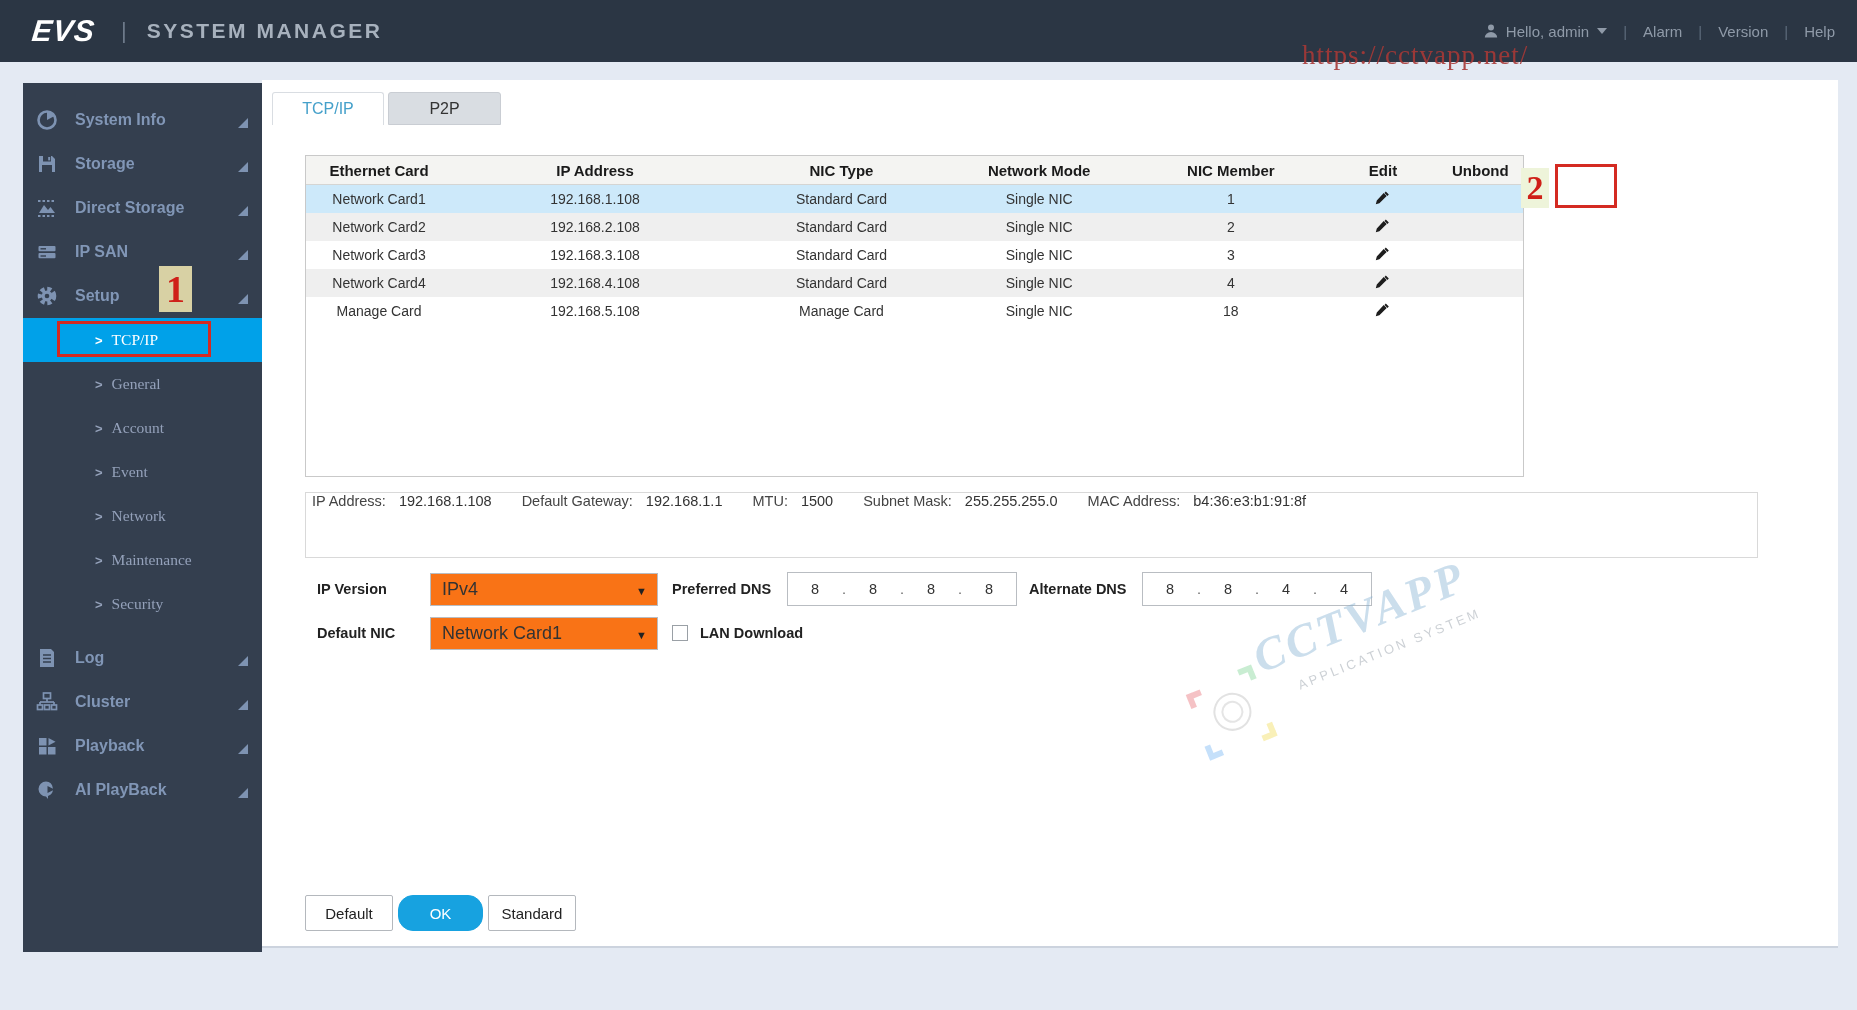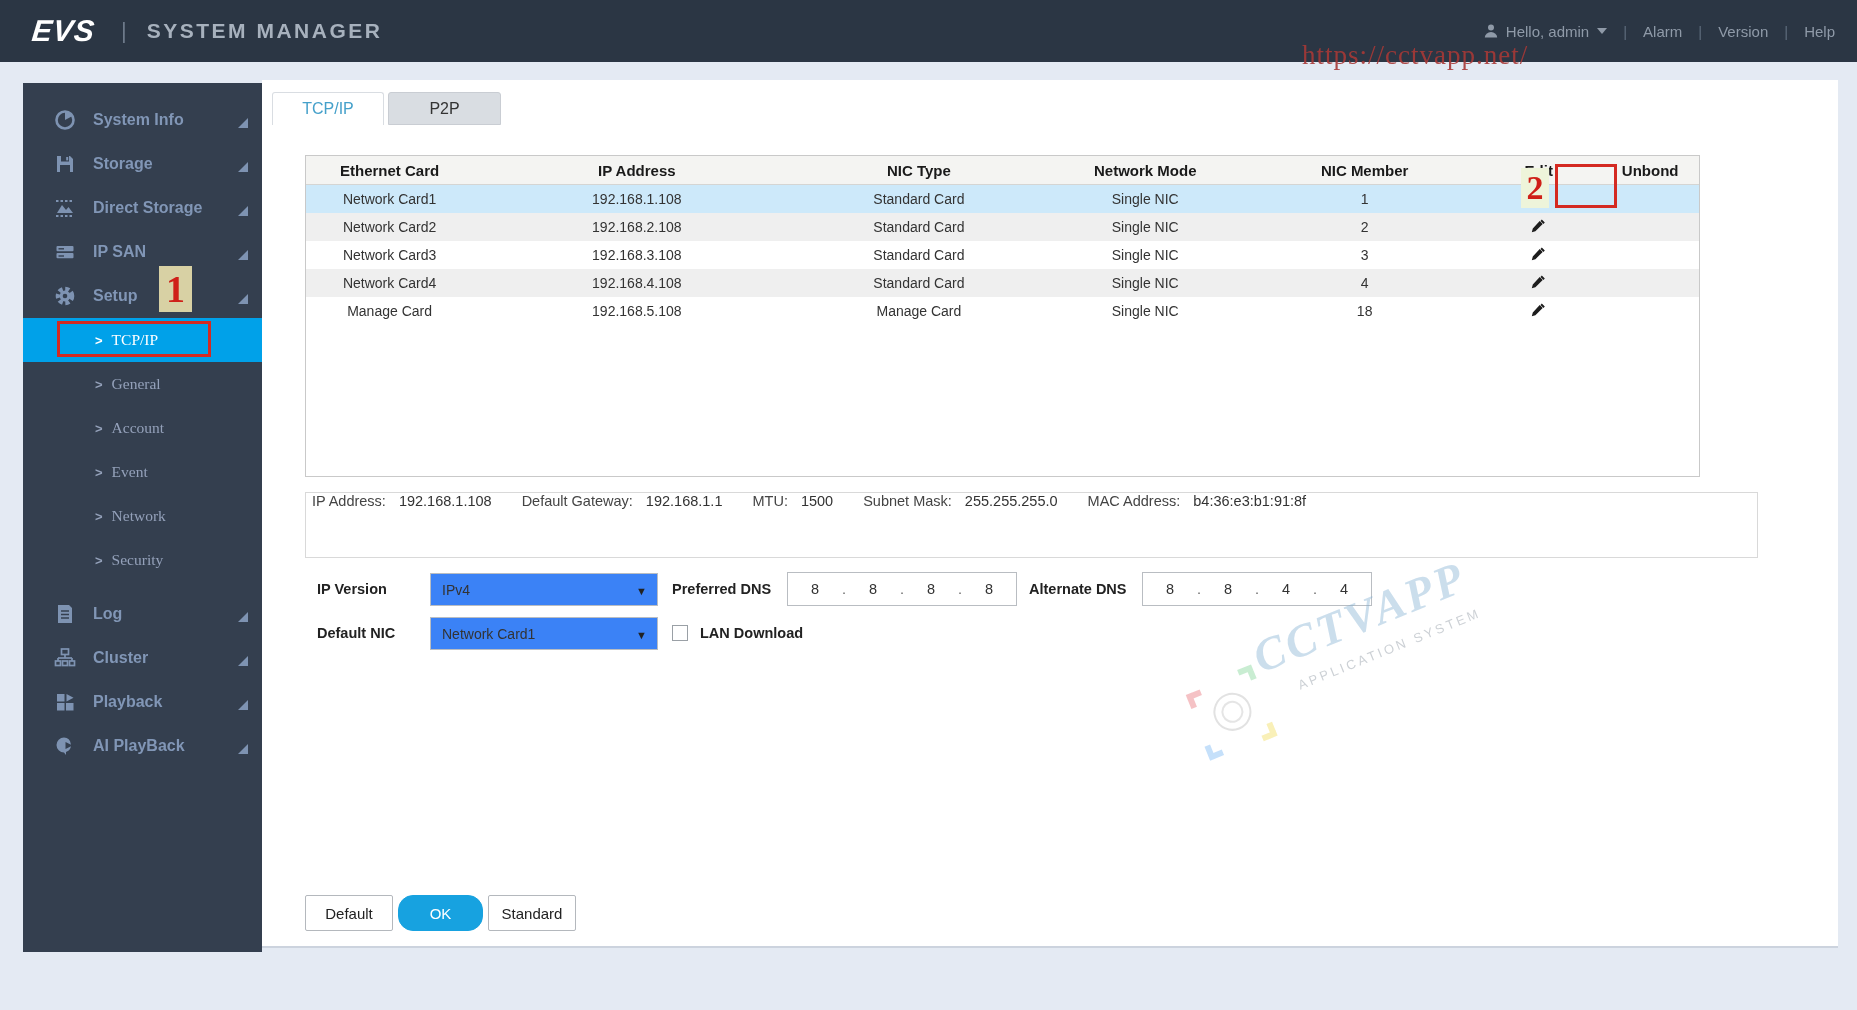--- a/index.html
+++ b/index.html
@@ -22,21 +22,21 @@
                 border-top:6px solid #8f9aa8; margin-left:8px; }
   .top-link { cursor:pointer; }
 
   
   .url-wm { position:absolute; left:1302px; top:40px; font-family:Liberation Serif, serif;
             font-size:27px; color:rgba(166,56,54,0.9); letter-spacing:1px; z-index:50; }
 
   
   .sidebar { position:absolute; left:23px; top:83px; width:239px; height:869px; background:#343f4f;
              padding-top:15px; }
-  .nav-item { position:relative; height:44px; display:flex; align-items:center; padding-left:30px;
+  .nav-item { position:relative; height:44px; display:flex; align-items:center; padding-left:12px;
               cursor:pointer; }
   .nav-item .nv-icon { width:24px; height:24px; margin-right:16px; flex:0 0 24px; }
   .nav-item .nv-label { color:#8196b6; font-size:16px; font-weight:bold; }
   .nav-arrow { position:absolute; right:14px; bottom:14px; width:0; height:0;
                border-left:10px solid transparent; border-bottom:10px solid #7e93b2; }
   .sub-item { position:relative; height:44px; display:flex; align-items:center; padding-left:72px;
               font-family:"Liberation Serif", serif; font-size:15.5px; color:#94a1ba; cursor:pointer; }
   .sub-item .chev::before { content:">"; margin-right:9px; font-family:"Liberation Sans",sans-serif;
                             font-size:13px; font-weight:bold; }
   .sub-item.active { background:#00a1e9; color:#ffffff; }
@@ -47,21 +47,21 @@
            border-bottom:2px solid #ccd3de; }
 
   
   .tab { position:absolute; top:12px; height:33px; display:flex; align-items:center; justify-content:center;
          font-size:16px; cursor:pointer; border-radius:3px 3px 0 0; }
   .tab-active { left:10px; width:112px; background:#ffffff; border:1px solid #d9dde2; border-bottom:none;
                 color:#45a0ca; }
   .tab-inactive { left:126px; width:113px; background:#d9dde2; border:1px solid #c9cdd3; color:#333; }
 
   
-  .nic-table { position:absolute; left:43px; top:75px; width:1395px; height:322px;
+  .nic-table { position:absolute; left:43px; top:75px; width:1219px; height:322px;
                border:1px solid #c9c9c9; background:#ffffff; font-size:14px; color:#333; }
   .t-row { display:flex; height:28px; align-items:center; }
   .t-head { height:29px; background:#f4f4f2; border-bottom:1px solid #d5d5d3; font-weight:bold;
             color:#1a1a1a; font-size:15px; }
   .t-row.selected { background:#cde9fa; }
   .t-row.stripe { background:#efefef; }
   .tc { text-align:center; overflow:hidden; white-space:nowrap; }
   .c1{width:12%;} .c2{width:23.5%;} .c3{width:17%;} .c4{width:15.5%;} .c5{width:16%;}
   .c6{width:9%;} .c7{width:7%;}
   .edit-btn { display:inline-block; cursor:pointer; }
@@ -69,22 +69,22 @@
   
   .details { position:absolute; left:43px; top:412px; width:1453px; height:66px;
              border:1px solid #d9d9d9; display:flex; align-items:flex-start; padding-left:6px;
              font-size:14.5px; color:#444; }
   .d-pair { display:flex; align-items:center; margin-right:30px; }
   .d-label { margin-right:13px; }
   .d-value { color:#333; }
 
   
   .f-label { position:absolute; font-size:14.5px; font-weight:bold; color:#222; }
-  .sel { position:absolute; width:228px; height:33px; border:1px solid #b9bdc2; background:#3b82f6;
-         display:flex; align-items:center; padding-left:11px; font-size:14px; color:#333; cursor:pointer; }
+  .sel { position:absolute; width:228px; height:33px; border:1px solid #b9bdc2; background:#f97316;
+         display:flex; align-items:center; padding-left:11px; font-size:18px; color:#333; cursor:pointer; }
   .sel .sel-caret { margin-left:auto; margin-right:10px; }
   .sel .sel-caret::before { content:"▼"; font-size:11px; color:#222; }
   .dns { position:absolute; width:230px; height:34px; border:1px solid #b9bdc2; background:#fff;
          display:flex; align-items:center; justify-content:space-evenly; font-size:14.5px; color:#333; }
   .dns .oct { width:14px; text-align:center; }
   .dns .dot::before { content:"."; color:#666; }
   .chk { position:absolute; width:16px; height:16px; border:1px solid #9aa0a6; background:#fff; cursor:pointer; }
 
   
   .wm-center { position:absolute; left:930px; top:480px; width:300px; height:200px;
@@ -222,20 +222,24 @@
     <div class="sub-item">
       <span class="chev"></span>
       <span>Event</span>
     </div>
     <div class="sub-item">
       <span class="chev"></span>
       <span>Network</span>
     </div>
     <div class="sub-item">
       <span class="chev"></span>
+      <span>Maintenance</span>
+    </div>
+    <div class="sub-item">
+      <span class="chev"></span>
       <span>Security</span>
     </div>
 
     <div class="nav-item gap-before">
       <svg class="nv-icon" viewBox="0 0 24 24">
         <path d="M5 3 h11 l3 3 v15 h-14 z" fill="#7e93b2"></path>
         <line x1="8" y1="9" x2="16" y2="9" stroke="#343f4f" stroke-width="1.5"></line>
         <line x1="8" y1="12.5" x2="16" y2="12.5" stroke="#343f4f" stroke-width="1.5"></line>
         <line x1="8" y1="16" x2="16" y2="16" stroke="#343f4f" stroke-width="1.5"></line>
       </svg>

